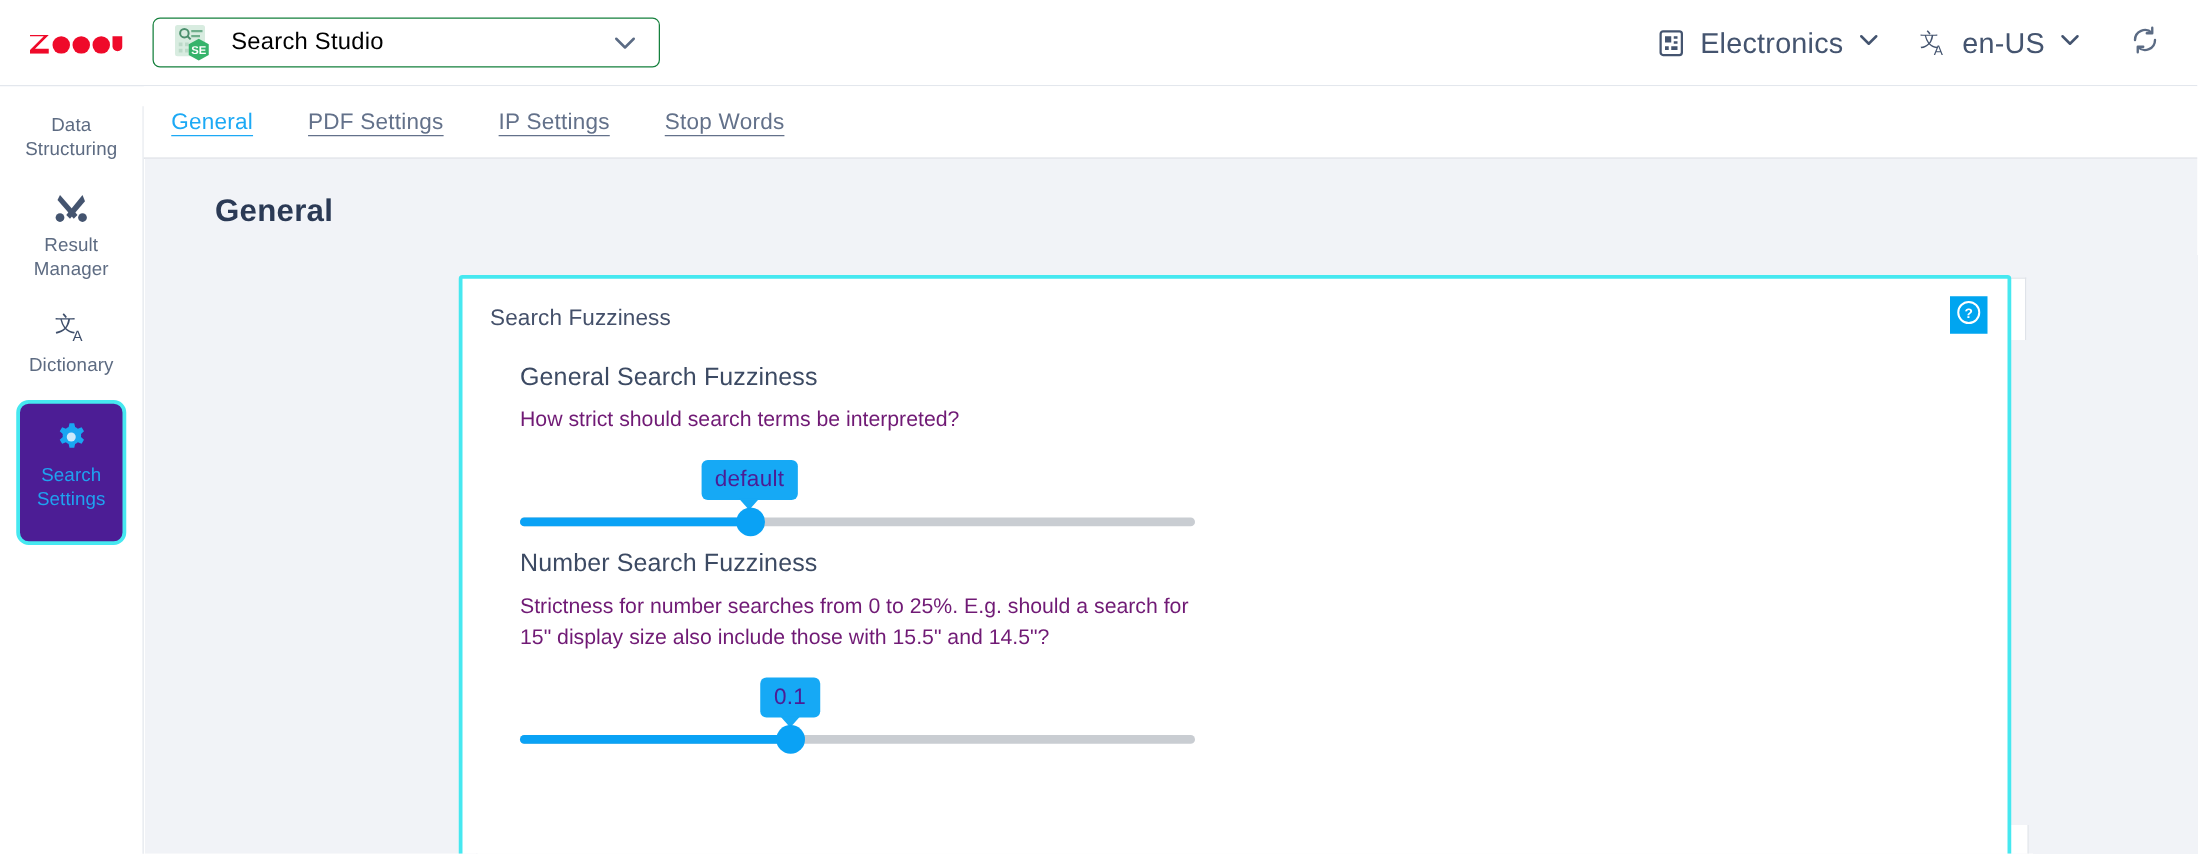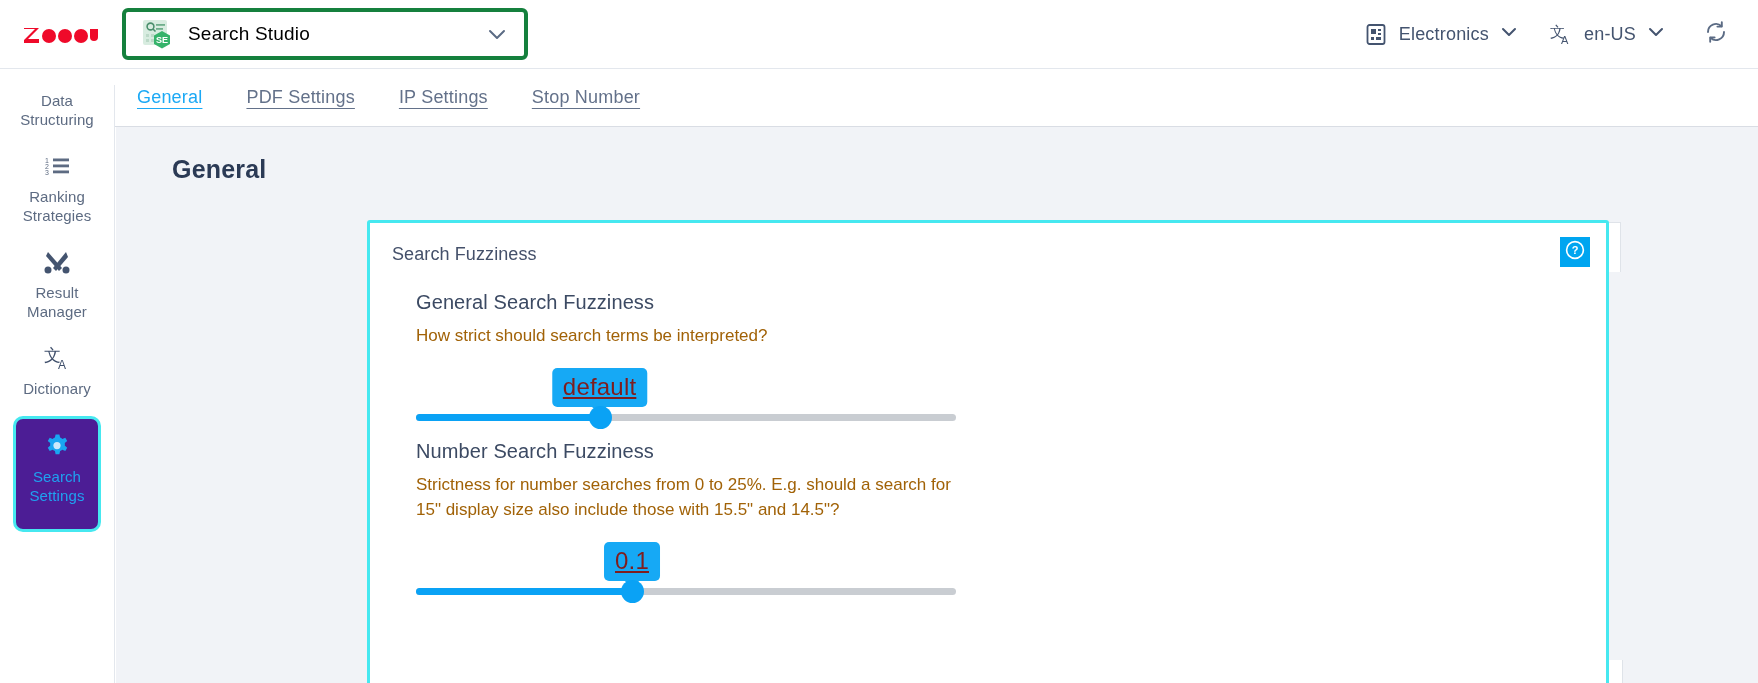--- a/index.html
+++ b/index.html
@@ -17,34 +17,34 @@
     background:#ffffff; border-bottom:1px solid #e3e7ed;
     display:flex; align-items:center;
   }
   .logo {
     width:122px; flex:none; display:flex; align-items:center; justify-content:center;
     font-weight:bold; font-size:21px; letter-spacing:1px; color:#ef0a2a;
   }
   .logo svg { display:block; }
 
   .studio-select {
-    width:406px; height:52px; flex:none;
-    border:4px solid #15803d; border-radius:6px; background:#fff;
+    width:406px; height:40px; flex:none;
+    border:1px solid #15803d; border-radius:6px; background:#fff;
     display:flex; align-items:center; padding:0 16px 0 14px; gap:14px;
   }
   .studio-icon { width:34px; height:34px; flex:none; }
   .studio-label { font-size:19px; color:#000000; flex:1; letter-spacing:.2px; }
   .chev { width:22px; height:22px; flex:none; }
 
   .topbar-right {
     margin-left:auto; display:flex; align-items:center; gap:30px;
     padding-right:22px;
   }
   .tb-item { display:flex; align-items:center; gap:10px; cursor:pointer; }
-  .tb-item-label { font-size:18px; color:#44546f; letter-spacing:.2px; }
+  .tb-item-label { font-size:23px; color:#44546f; letter-spacing:.2px; }
   .tb-ico { width:25px; height:25px; flex:none; }
   .refresh-btn { width:40px; height:40px; display:flex; align-items:center; justify-content:center; }
 
   
   .sidebar {
     position:absolute; left:0; top:69px; width:115px; height:614px;
     background:#ffffff; border-right:1px solid #e3e7ed;
     padding-top:2px;
     margin-top:16px;
   }
@@ -103,39 +103,39 @@
   .help-btn {
     position:absolute; right:16px; top:14px;
     width:30px; height:30px; background:#00a5f0;
     display:flex; align-items:center; justify-content:center; cursor:pointer;
   }
 
   .card-body { padding:0 0 0 46px; }
   .field { margin-top:6px; }
   .field-title { font-size:20px; color:#3c4a63; letter-spacing:.1px; }
   .field-desc {
-    font-size:17px; color:#a16207; line-height:25px; margin-top:9px; max-width:540px;
+    font-size:17px; color:#701a75; line-height:25px; margin-top:9px; max-width:540px;
   }
 
   .slider-wrap { position:relative; height:72px; margin-top:14px; }
   .track {
     position:absolute; left:0; top:52px; width:540px; height:7px;
     background:#c9cdd2; border-radius:4px;
   }
   .track-fill {
     position:absolute; left:0; top:0; height:7px; background:#0aa2f5; border-radius:4px;
   }
   .thumb {
     position:absolute; top:-8px; width:23px; height:23px; margin-left:-11px;
     background:#0aa2f5; border-radius:50%; cursor:pointer;
   }
   .bubble {
     position:absolute; top:6px; transform:translateX(-50%);
-    background:#16a9f5; color:#7f1d1d; border-radius:5px;
-    padding:5px 11px 6px 11px; font-size:24px; white-space:nowrap; letter-spacing:.2px;text-decoration:underline;
+    background:#16a9f5; color:#4c1d95; border-radius:5px;
+    padding:5px 11px 6px 11px; font-size:18px; white-space:nowrap; letter-spacing:.2px;
   }
   .bubble::after {
     content:""; position:absolute; left:50%; bottom:-8px; transform:translateX(-50%);
     width:0; height:0; border-left:8px solid transparent; border-right:8px solid transparent;
     border-top:9px solid #16a9f5;
   }
 
   .card-below {
     position:absolute; left:265px; top:533px; width:1242px; height:30px;
     background:#ffffff; border-left:1px solid #dfe3e9; border-right:1px solid #dfe3e9;
@@ -232,33 +232,20 @@
     </div>
   </div>
 
   <div class="sidebar">
 
     <div class="side-item first">
       <span class="s-label">Data Structuring</span>
     </div>
 
 
-    <div class="side-item">
-      <span class="s-ico">
-        <svg width="30" height="26" viewBox="0 0 30 26">
-          <text x="3" y="10" font-family="Liberation Sans, sans-serif" font-size="7" fill="#5d6b82">1</text>
-          <text x="3" y="16" font-family="Liberation Sans, sans-serif" font-size="7" fill="#5d6b82">2</text>
-          <text x="3" y="22" font-family="Liberation Sans, sans-serif" font-size="7" fill="#5d6b82">3</text>
-          <rect x="11" y="5.5" width="16" height="2.8" fill="#5d6b82"></rect>
-          <rect x="11" y="11.5" width="16" height="2.8" fill="#5d6b82"></rect>
-          <rect x="11" y="17.5" width="16" height="2.8" fill="#5d6b82"></rect>
-        </svg>
-      </span>
-      <span class="s-label">Ranking Strategies</span>
-    </div>
 
     <div class="side-item">
       <span class="s-ico">
         <svg width="30" height="28" viewBox="0 0 30 28">
           <path d="M6 4 L20 20 L17 23 L4 8 Z" fill="#44546f"></path>
           <path d="M24 4 L11 20 L14 23 L26 9 Z" fill="#44546f"></path>
           <circle cx="6" cy="22" r="3.5" fill="#44546f"></circle>
           <circle cx="24" cy="22" r="3.5" fill="#44546f"></circle>
         </svg>
       </span>
@@ -284,21 +271,21 @@
       </span>
       <span class="s-label">Search Settings</span>
     </div>
 
   </div>
 
   <div class="tabbar">
     <span class="tab active">General</span>
     <span class="tab">PDF Settings</span>
     <span class="tab">IP Settings</span>
-    <span class="tab">Stop Number</span>
+    <span class="tab">Stop Words</span>
   </div>
 
   <div class="main">
 
     <div class="page-title">General</div>
 
     <div class="white-strip"></div>
     <div class="card-below"></div>
 
     <div class="card">

